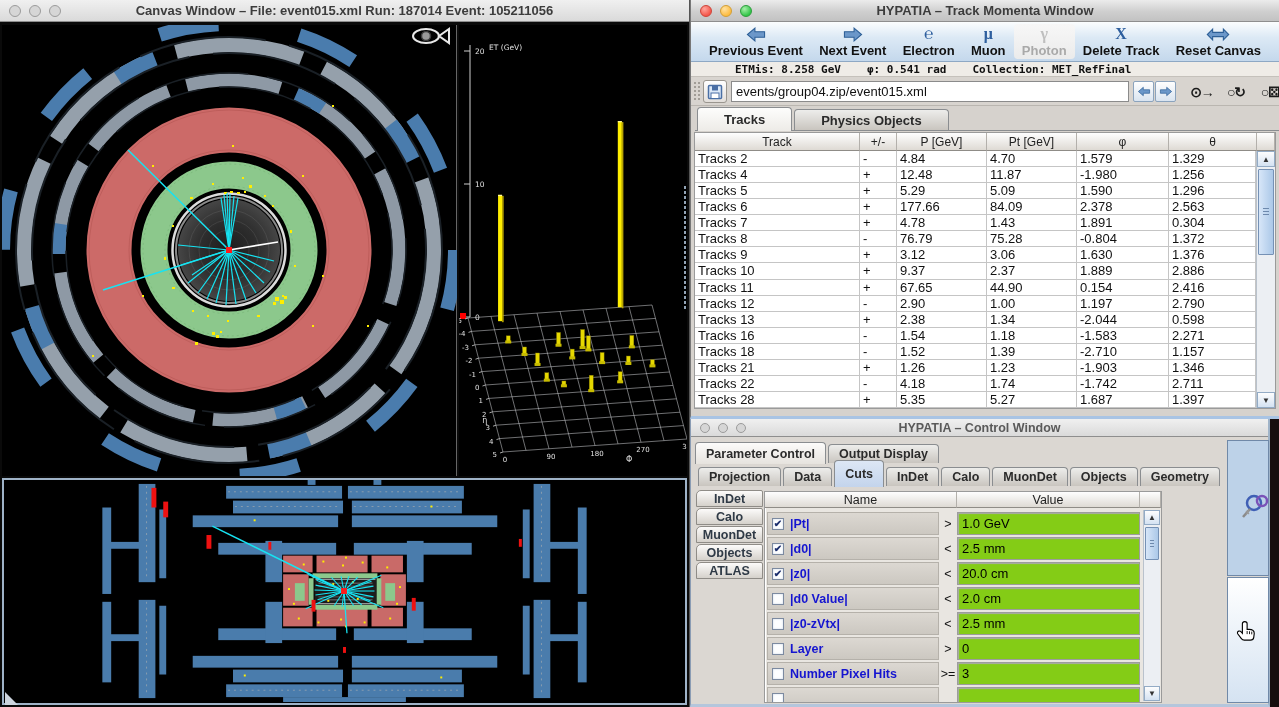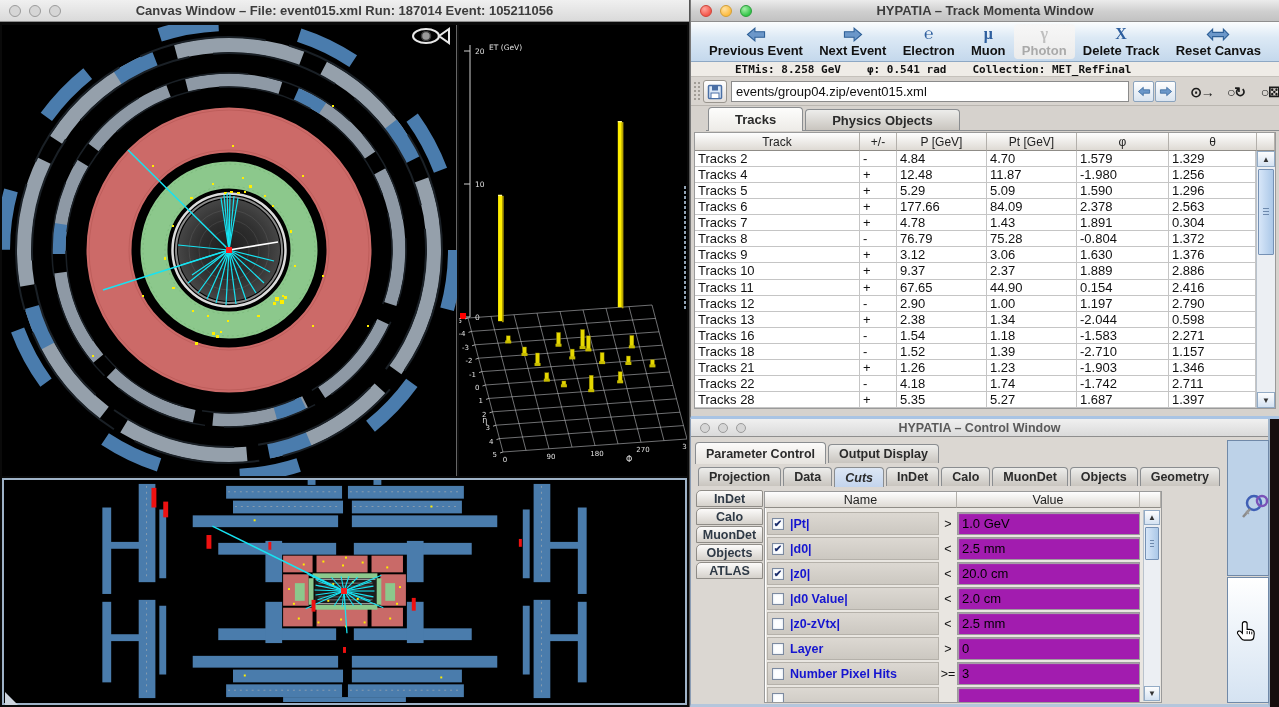--- a/index.html
+++ b/index.html
@@ -51,21 +51,21 @@
   #pathgrip { position:absolute; left:2px; top:4px; width:8px; height:21px;
     background-image:radial-gradient(#a19d97 1px, transparent 1.2px); background-size:4px 4px; }
   #diskbtn { position:absolute; left:12px; top:3px; width:24px; height:23px; background:linear-gradient(#fff,#e2deda);
     border:1px solid #9a968f; border-radius:3px; display:flex; align-items:center; justify-content:center; }
   #pathfield { position:absolute; left:40px; top:4px; width:398px; height:21px; border:1px solid #8b8b8b;
     background:#fff; font-size:13px; font-family:"Liberation Sans",sans-serif; padding:0 4px; color:#111; }
   .navarrow { position:absolute; top:4px; width:21px; height:21px; background:linear-gradient(#fefefe,#d9e4f0);
     border:1px solid #8ba3bd; border-radius:2px; display:flex; align-items:center; justify-content:center; }
   .modebtn { position:absolute; top:3px; height:23px; display:flex; align-items:center; justify-content:center;
     font-size:14px; color:#1a1a1a; font-weight:bold; letter-spacing:-1px; }
-  #tabsrow { position:absolute; left:15px; top:106px; right:0; height:25px; border-bottom:1px solid #8a8d90;
+  #tabsrow { position:absolute; left:4px; top:106px; right:0; height:25px; border-bottom:1px solid #8a8d90;
     display:flex; align-items:flex-end; padding-left:2px; }
   .swing-tab { display:flex; align-items:center; justify-content:center; font-weight:bold; font-size:13px; color:#2b2b2b;
     border:1px solid #8a8d90; border-bottom:none; border-radius:4px 4px 0 0;
     background:linear-gradient(#ededeb,#c9c5bf); height:21px; padding:0 26px; margin-right:2px; }
   .swing-tab.sel { background:linear-gradient(#fdfdfc,#edebe7); height:24px; margin-bottom:-1px; }
   #tablewrap { position:absolute; left:3px; top:132px; right:3px; bottom:7px; background:#fff; border:1px solid #9a9a9a; }
   #track-head { display:grid; grid-template-columns:165px 37px 90px 90px 92px 88px 1fr; height:18px; }
   .hcell { background:linear-gradient(#fefefe,#dedad4); border-right:1px solid #b3b0ab; border-bottom:1px solid #8f8c87;
     font-size:12px; color:#222; display:flex; align-items:center; justify-content:center; }
   #track-rows { position:absolute; left:0; top:18px; right:19px; bottom:0; display:flex; flex-direction:column; }
@@ -84,37 +84,37 @@
   
   #ctrl-win { position:absolute; left:690px; top:419px; width:580px; height:288px; background:#dbd7d2;
     border-left:1px solid #8a9cb4; border-right:2px solid #9fb3c8; border-bottom:3px solid #b4c6dc; }
   #ctrl-win .titlebar { height:18px; }
   #ctrl-win .wtitle { font-size:12.5px; color:#5a5a5a; }
   #ctrl-win .light { width:10px; height:10px; }
   #ctabs1 { position:absolute; left:4px; top:21px; height:23px; display:flex; align-items:flex-end; }
   #ctabs2 { position:absolute; left:7px; top:45px; height:22px; display:flex; align-items:flex-end; }
   #ctabs1 .swing-tab, #ctabs2 .swing-tab { font-size:12.5px; padding:0 10px; height:19px; }
   #ctabs1 .swing-tab.sel { height:22px; background:linear-gradient(#fcfbfa,#e6e3de); }
-  #ctabs2 .swing-tab.sel { height:20px; background:linear-gradient(#dde7f5,#c3d4ec);font-style:italic; }
+  #ctabs2 .swing-tab.sel { height:27px; background:linear-gradient(#dde7f5,#c3d4ec); }
   #sidestack { position:absolute; left:5px; top:71px; width:67px; }
   .sbtn { height:17px; margin-bottom:1px; display:flex; align-items:center; justify-content:center;
     font-size:12.5px; font-weight:bold; color:#2f3a46; background:linear-gradient(#fcfbfa,#d5d1cb);
     border:1px solid #8f8c87; border-radius:5px 2px 0 0; }
   #cutspanel { position:absolute; left:73px; top:72px; width:398px; height:212px; background:#e9e6e1;
     border:1px solid #9a9a9a; box-shadow:inset 1px 1px 0 #fff; overflow:hidden; }
   #cutshead { display:grid; grid-template-columns:192px 183px 1fr; height:16px; }
   #cutshead .hcell { font-size:12.5px; }
   #cut-rows { position:absolute; left:2px; top:20px; right:20px; bottom:0; }
   .crow { display:grid; grid-template-columns:172px 18px 183px; height:23px; margin-bottom:2px; align-items:stretch; }
   .cname { background:linear-gradient(#dcd8d2,#ccc8c1); border:1px solid #b5b1aa; display:flex; align-items:center; gap:6px; padding-left:4px; }
   .cbox { width:12px; height:12px; background:#fdfeff; border:1px solid #7c8aa0; box-shadow:inset 0 0 2px #c8d4e4;
     font-size:10px; line-height:10px; color:#1c2f6e; text-align:center; font-weight:bold; }
   .clabel { font-size:12.5px; font-weight:bold; color:#1515d0; white-space:nowrap; }
   .cop { font-size:12.5px; color:#111; display:flex; align-items:center; justify-content:center; }
-  .cval { border:1px solid #9c9c9c; box-shadow:inset 1px 1px 1px #aaa; background:#a21caf; font-size:13px;
+  .cval { border:1px solid #9c9c9c; box-shadow:inset 1px 1px 1px #aaa; background:#84cc16; font-size:13px;
     font-family:"Liberation Sans",sans-serif; padding:0 4px; width:183px; }
   #rightpanel-top { position:absolute; left:536px; top:21px; width:42px; height:136px; background:#bdd2e8; border:1px solid #7089a8; }
   #rightpanel-bot { position:absolute; left:536px; top:158px; width:42px; height:126px;
     background:linear-gradient(#ffffff,#d5e3f2); border:1px solid #7089a8; }
   #right-strip { position:absolute; left:1270px; top:419px; width:9px; height:288px; background:#160e0e; }
   #cursor { position:absolute; left:1236px; top:620px; width:20px; height:22px; z-index:50; }
 
   svg text { font-family:"DejaVu Sans", sans-serif; }
 </style>
 </head>

